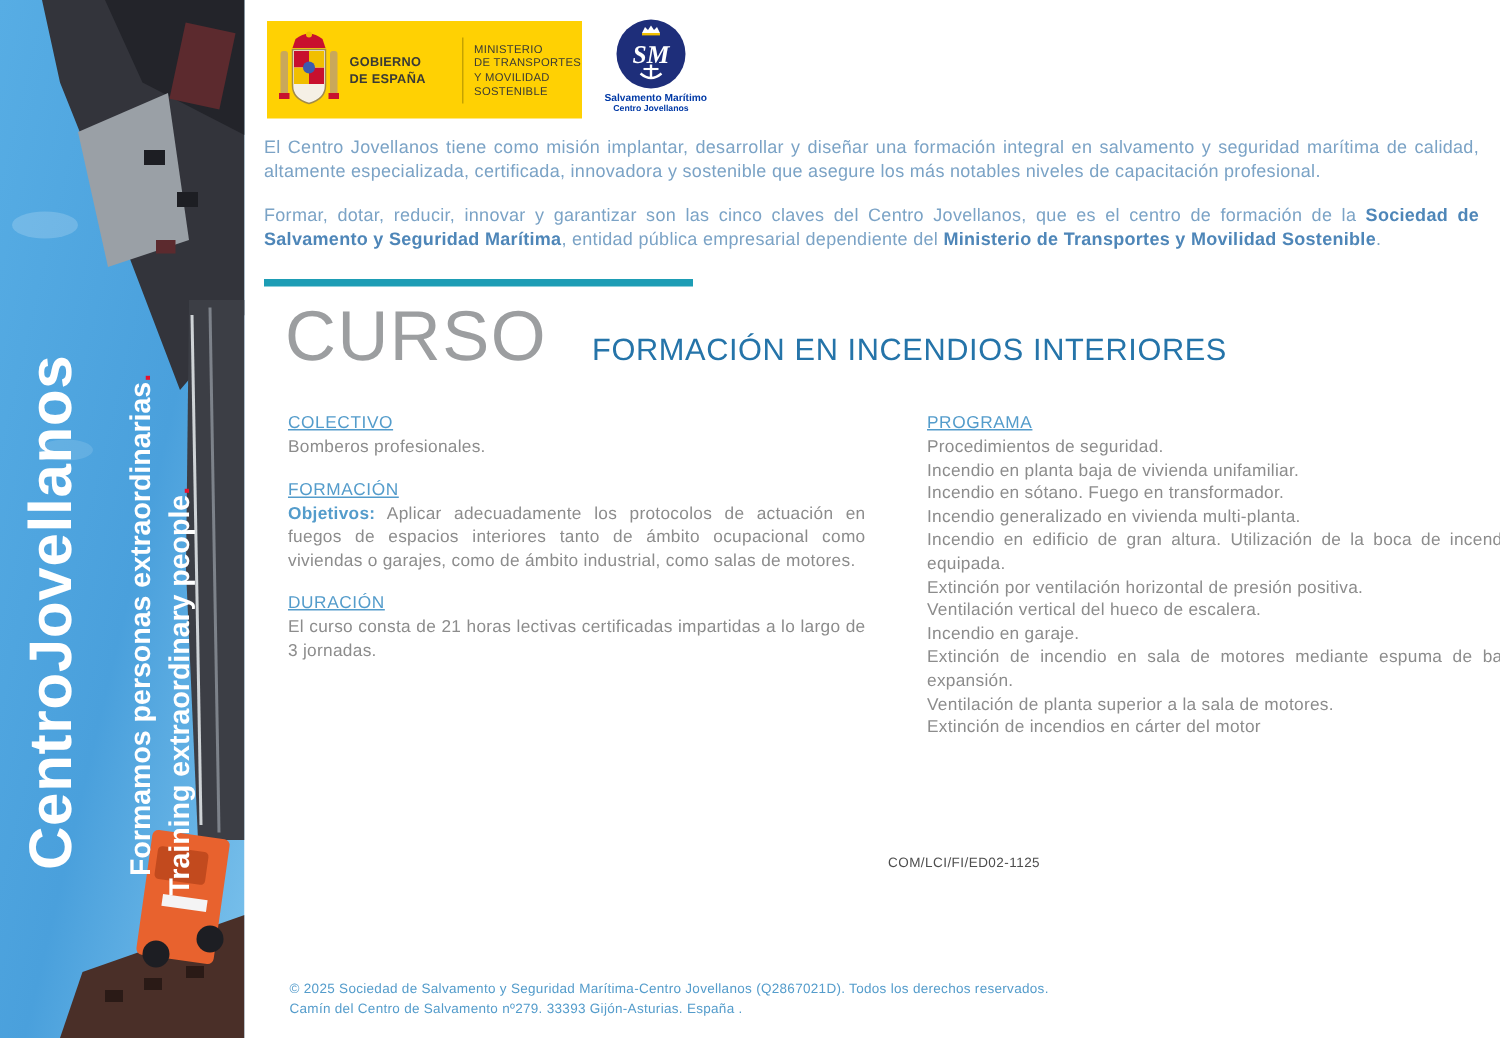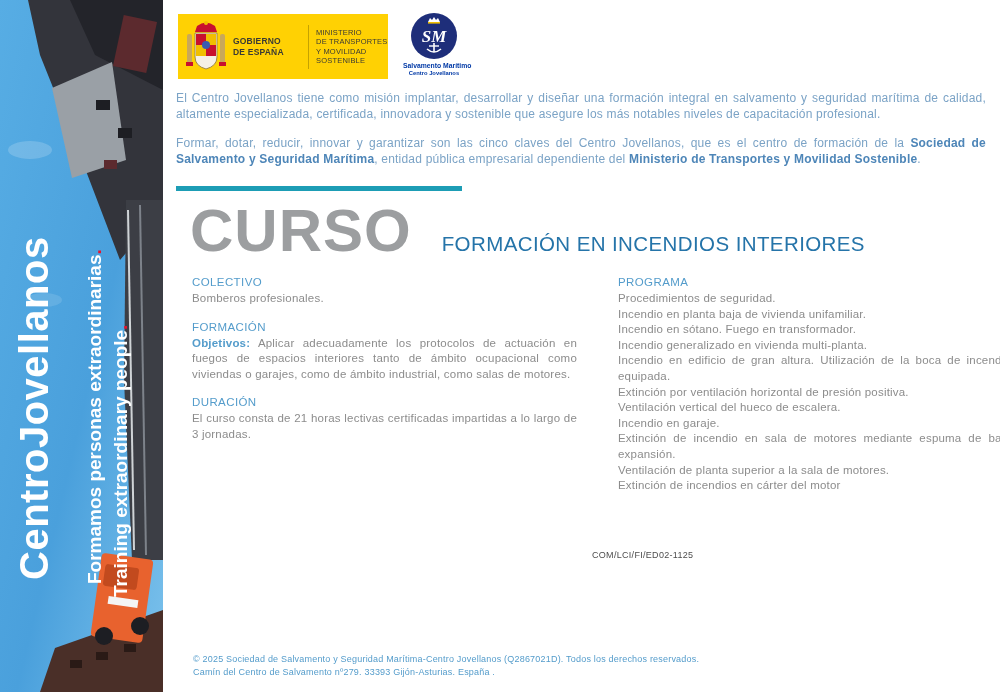--- a/index.html
+++ b/index.html
@@ -35,34 +35,34 @@
   
   .intro { position:absolute; left:176px; top:90px; width:810px; color:#7ba3c6;
     font-size:12px; line-height:16px; letter-spacing:0.2px; }
   .intro p { text-align:justify; margin-bottom:13px; }
   .intro b { color:#4e86b8; }
 
   .rule { position:absolute; left:176px; top:186px; width:286px; height:5px; background:#1d9db5; }
 
   
   .course-head { position:absolute; left:190px; top:196px; display:flex; align-items:baseline; }
-  .course-kicker { font-size:60px; font-weight:700; color:#9c9ea0; letter-spacing:1px; }
+  .course-kicker { font-size:47px; font-weight:400; color:#9c9ea0; letter-spacing:1px; }
   .course-title { font-size:20.5px; color:#2574a9; margin-left:30px; letter-spacing:0.4px; }
 
   
   .col-left  { position:absolute; left:192px; top:276px; width:385px; }
   .col-right { position:absolute; left:618px; top:276px; width:393px; }
-  .sec-heading { font-size:11.5px; font-weight:400; color:#549ccb; letter-spacing:0.4px; margin-bottom:3px; }
+  .sec-heading { font-size:11.5px; font-weight:400; color:#549ccb; letter-spacing:0.4px; margin-bottom:3px;text-decoration:underline; }
   .sec-body { font-size:11.5px; color:#8c8c8c; line-height:15.5px; letter-spacing:0.2px;
     text-align:justify; margin-bottom:14px; }
   .sec-lead { color:#549ccb; font-weight:700; }
   .program-list { list-style:none; }
   .program-list li { font-size:11.5px; color:#8c8c8c; line-height:15.6px; letter-spacing:0.2px; text-align:justify; }
 
-  .course-code { position:absolute; left:592px; top:550px; font-size:9px; color:#4d4d4d; letter-spacing:0.3px; }
+  .course-code { position:absolute; left:592px; top:570px; font-size:9px; color:#4d4d4d; letter-spacing:0.3px; }
 
   
   .footer { position:absolute; left:193px; top:653px; font-size:9px; color:#549ccb; line-height:12.5px; letter-spacing:0.2px; }
 </style>
 </head>
 <body>
 
 <div class="page">
 
   <div class="photo-strip">

